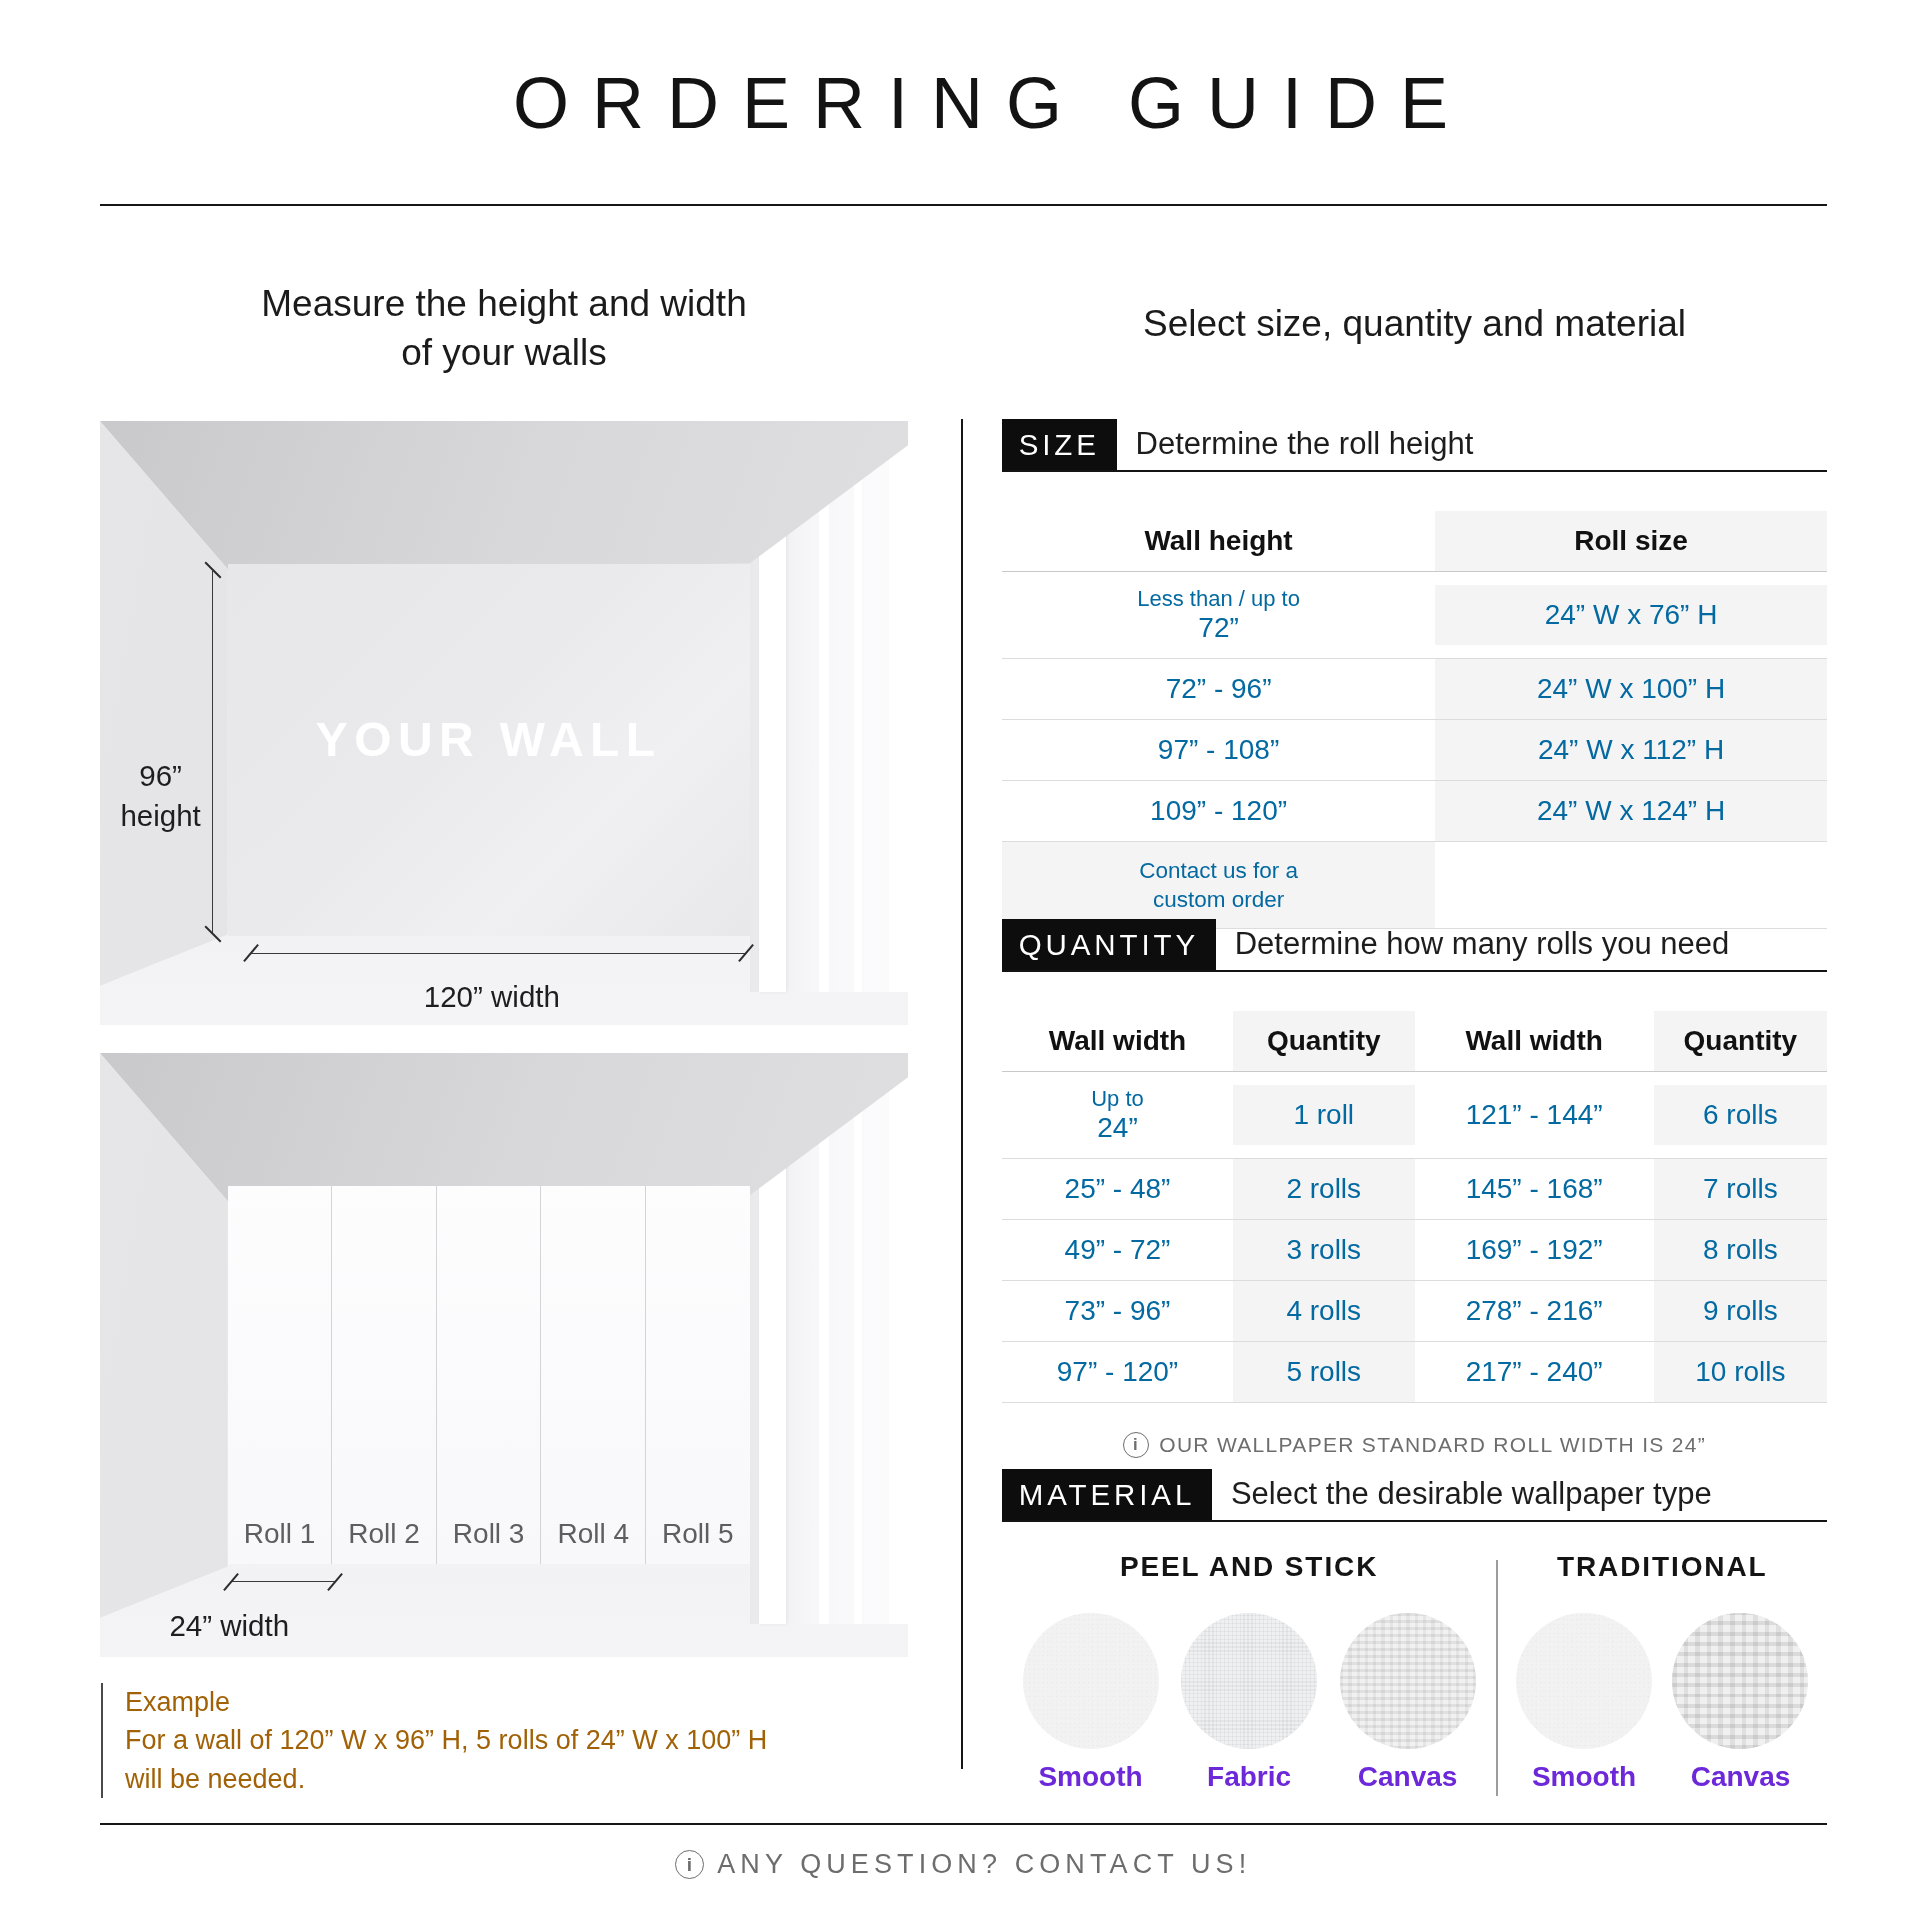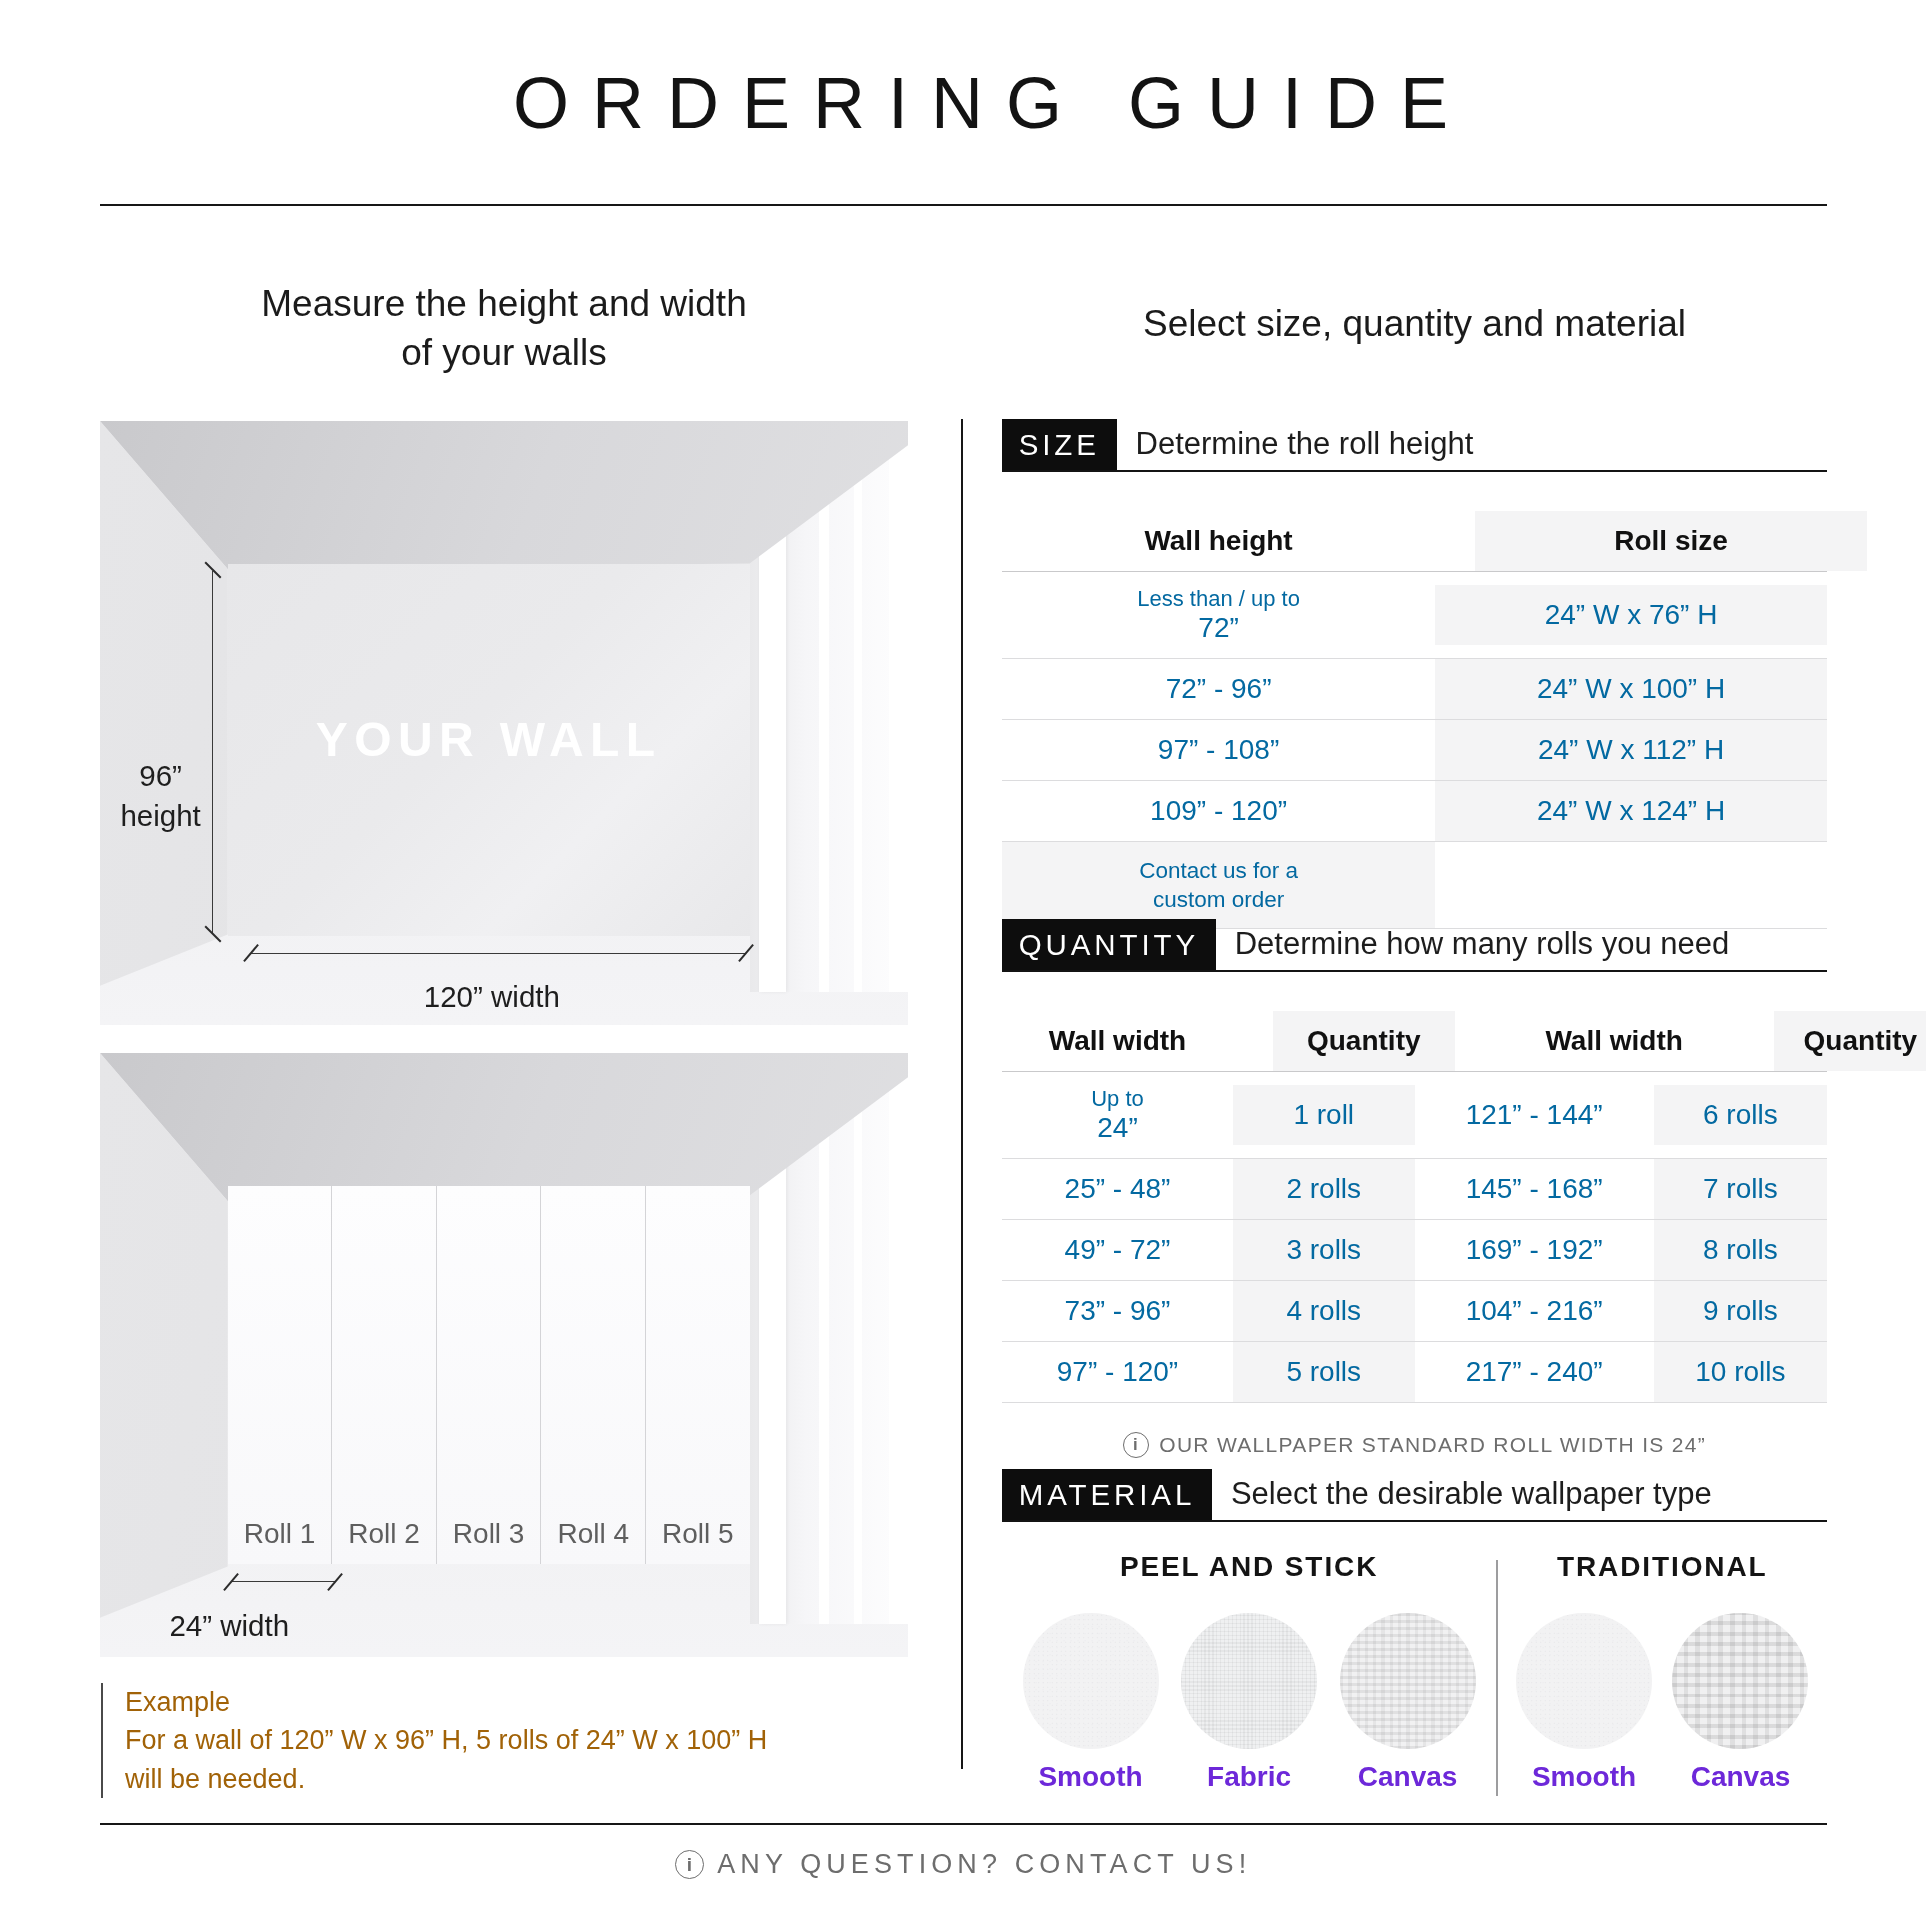--- a/index.html
+++ b/index.html
@@ -74,21 +74,21 @@
   .section.size { top:419px; }
   .section.quantity { top:919px; }
   .section.material { top:1469px; }
   .section-header { display:flex; align-items:flex-end; border-bottom:2.6px solid #141414; }
   .badge { background:#0d0d0d; color:#fff; font-size:29.5px; font-weight:500; letter-spacing:3.9px;
     padding:9px 16.7px 7.7px 16.7px; white-space:nowrap; }
   .section-title { font-size:31px; color:#1d1d1d; padding:0 0 7.7px 19px; white-space:nowrap; }
 
   .tbl { width:100%; margin-top:39px; font-size:28px; }
   .t-row { display:grid; align-items:center; text-align:center; border-bottom:1.3px solid #dcdcde; }
-  .t-row.head { font-weight:700; color:#111; border-bottom:1.3px solid #c9c9cb;gap:40px; }
+  .t-row.head { font-weight:700; color:#111; border-bottom:1.3px solid #c9c9cb; }
   .size-grid { grid-template-columns:52.5% 47.5%; }
   .qty-grid  { grid-template-columns:28% 22% 29% 21%; }
   .t-row > div { padding:14px 5.1px; min-height:56px; display:flex; flex-direction:column;
     justify-content:center; }
   .t-row.head > div { min-height:54px; }
   .t-row .alt { background:#f4f4f5; }
   .t-body { color:#0369a1; }
   .cell-prefix { font-size:22px; }
   .cell-inline { display:block; }
   .cell-inline .cell-prefix { display:inline; }
@@ -281,21 +281,21 @@
         </div>
         <div class="t-row qty-grid">
           <div>49” - 72”</div>
           <div class="alt">3 rolls</div>
           <div>169” - 192”</div>
           <div class="alt">8 rolls</div>
         </div>
         <div class="t-row qty-grid">
           <div>73” - 96”</div>
           <div class="alt">4 rolls</div>
-          <div>104” - 216”</div>
+          <div>278” - 216”</div>
           <div class="alt">9 rolls</div>
         </div>
         <div class="t-row qty-grid">
           <div>97” - 120”</div>
           <div class="alt">5 rolls</div>
           <div>217” - 240”</div>
           <div class="alt">10 rolls</div>
         </div>
       </div>
     </div>

